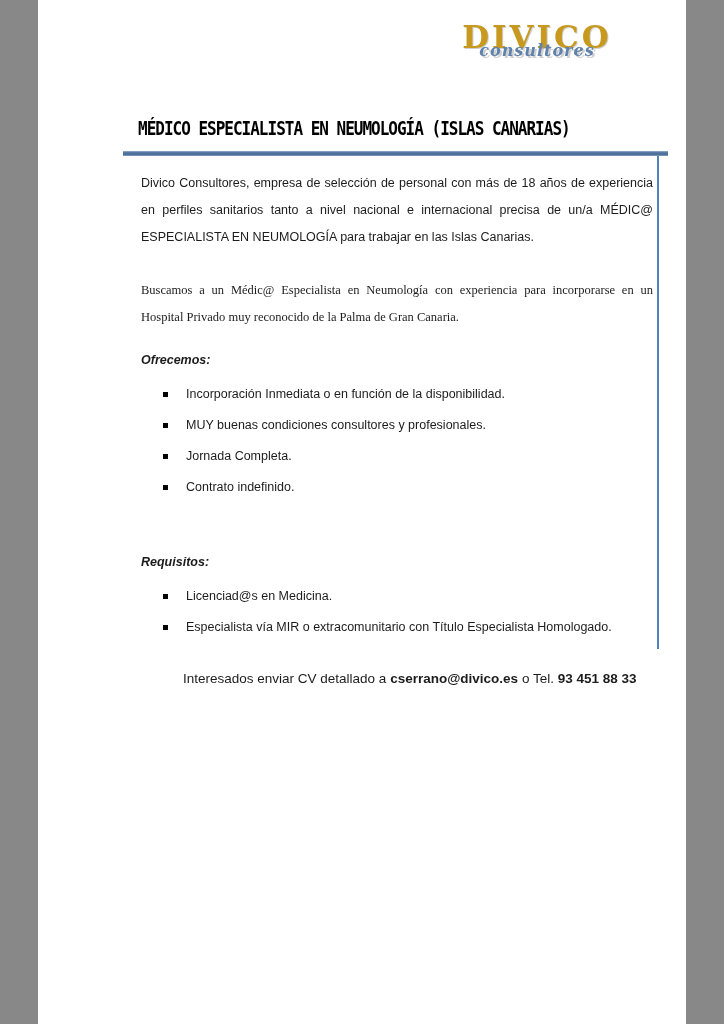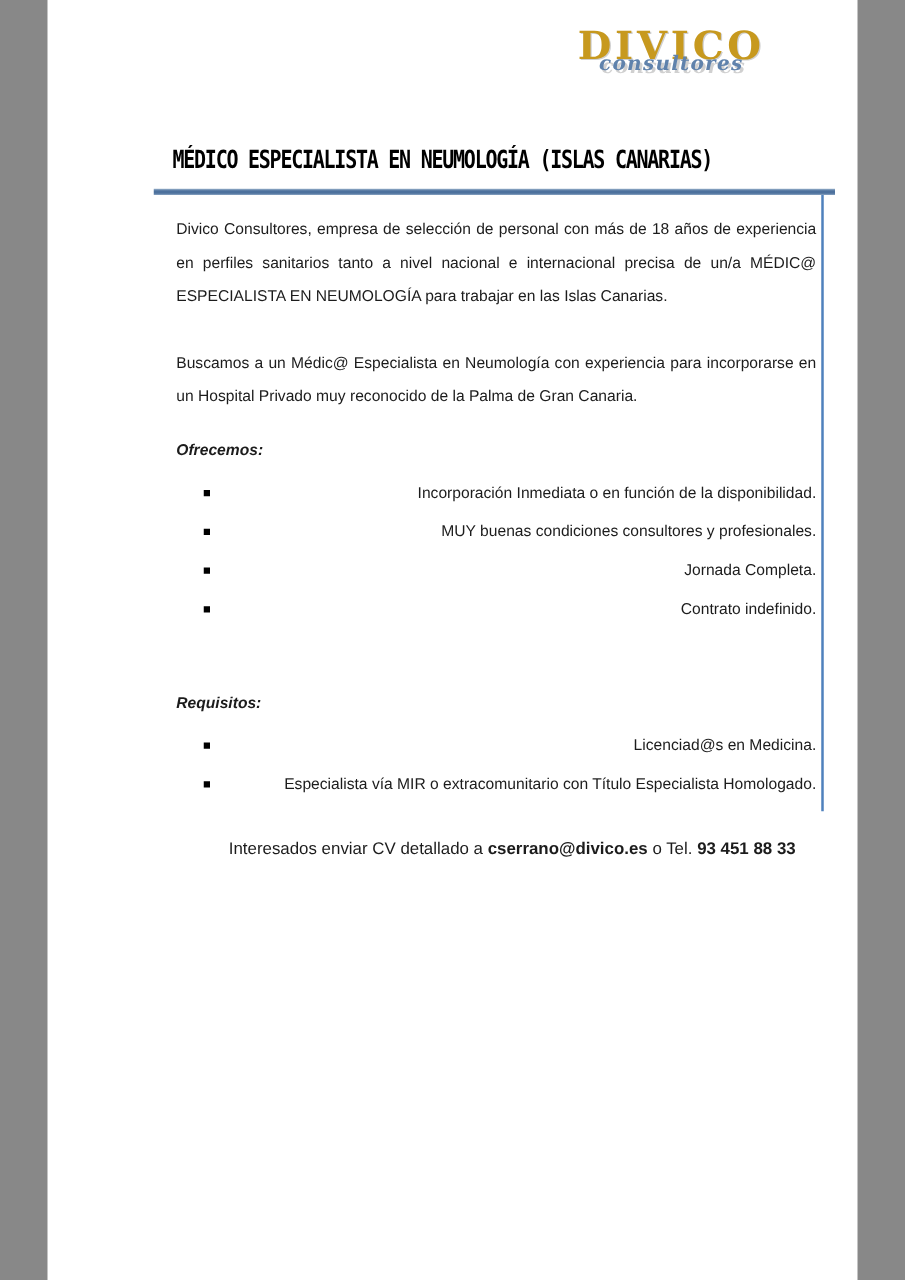--- a/index.html
+++ b/index.html
@@ -85,21 +85,21 @@
     top: 170px;
     left: 103px;
     width: 512px;
     font-size: 12.5px;
     line-height: 27px;
   }
   .para {
     margin: 0 0 0 0;
     text-align: justify;
   }
-  .para + .para { margin-top: 26px; }
+  .para + .para { margin-top: 26px; font-family: Liberation Serif, serif; }
   .section-heading {
     margin: 16px 0 0 0;
     font-weight: bold;
     font-style: italic;
   }
   .section-heading.spaced { margin-top: 48px; }
   .bullet-list {
     list-style: none;
     margin: 7px 0 0 0;
     padding: 0;
@@ -111,21 +111,21 @@
   }
   .bullet-marker {
     flex: 0 0 auto;
     width: 5px;
     height: 5px;
     margin-left: 22px;
     margin-right: 18px;
     background: #000;
     align-self: center;
   }
-  .bullet-text { flex: 1 1 auto; text-align: right; }
+  .bullet-text { flex: 1 1 auto; }
 
   .contact-line {
     margin: 24px 0 0 42px;
     font-size: 13.5px;
     white-space: nowrap;
   }
   .contact-line .bold { font-weight: bold; }
   .contact-email { color: #1c1c1c; text-decoration: none; font-weight: bold; }
 </style>
 </head>

